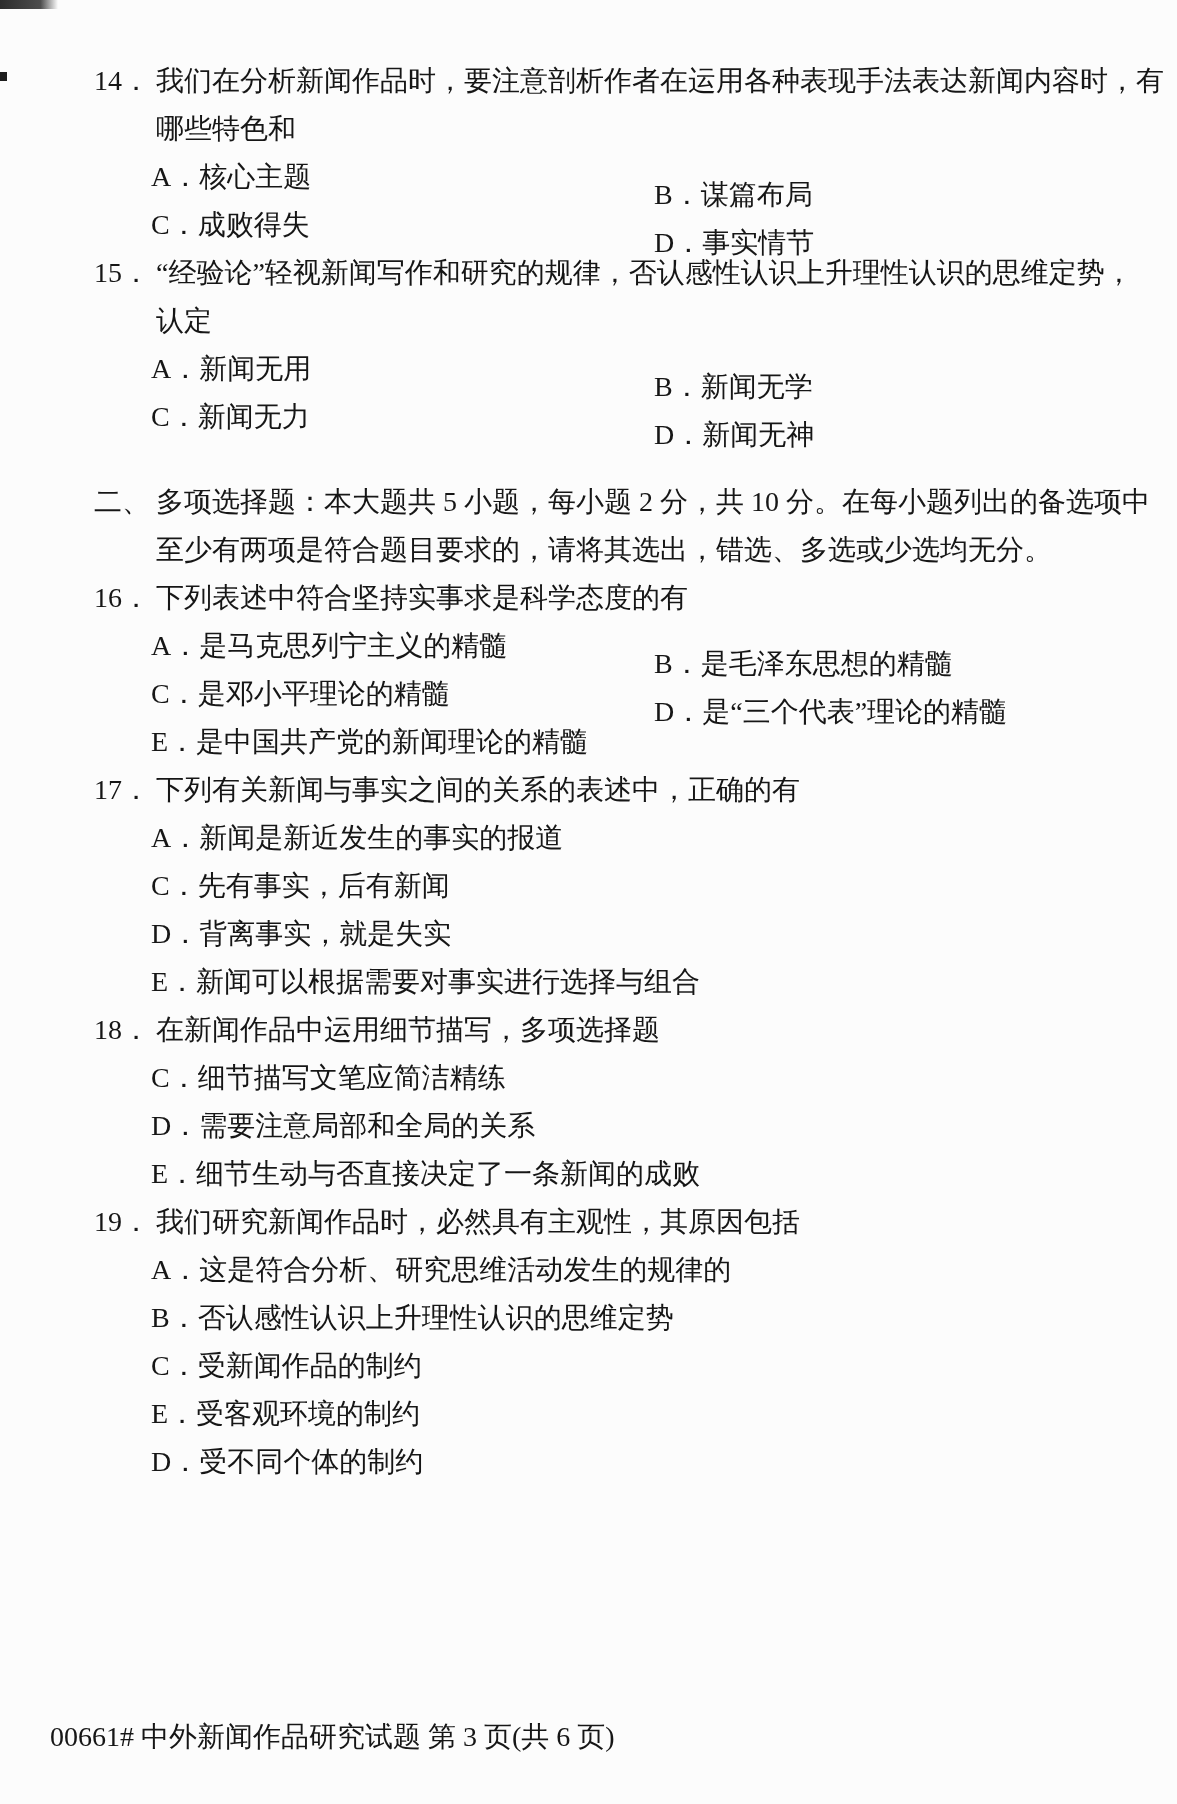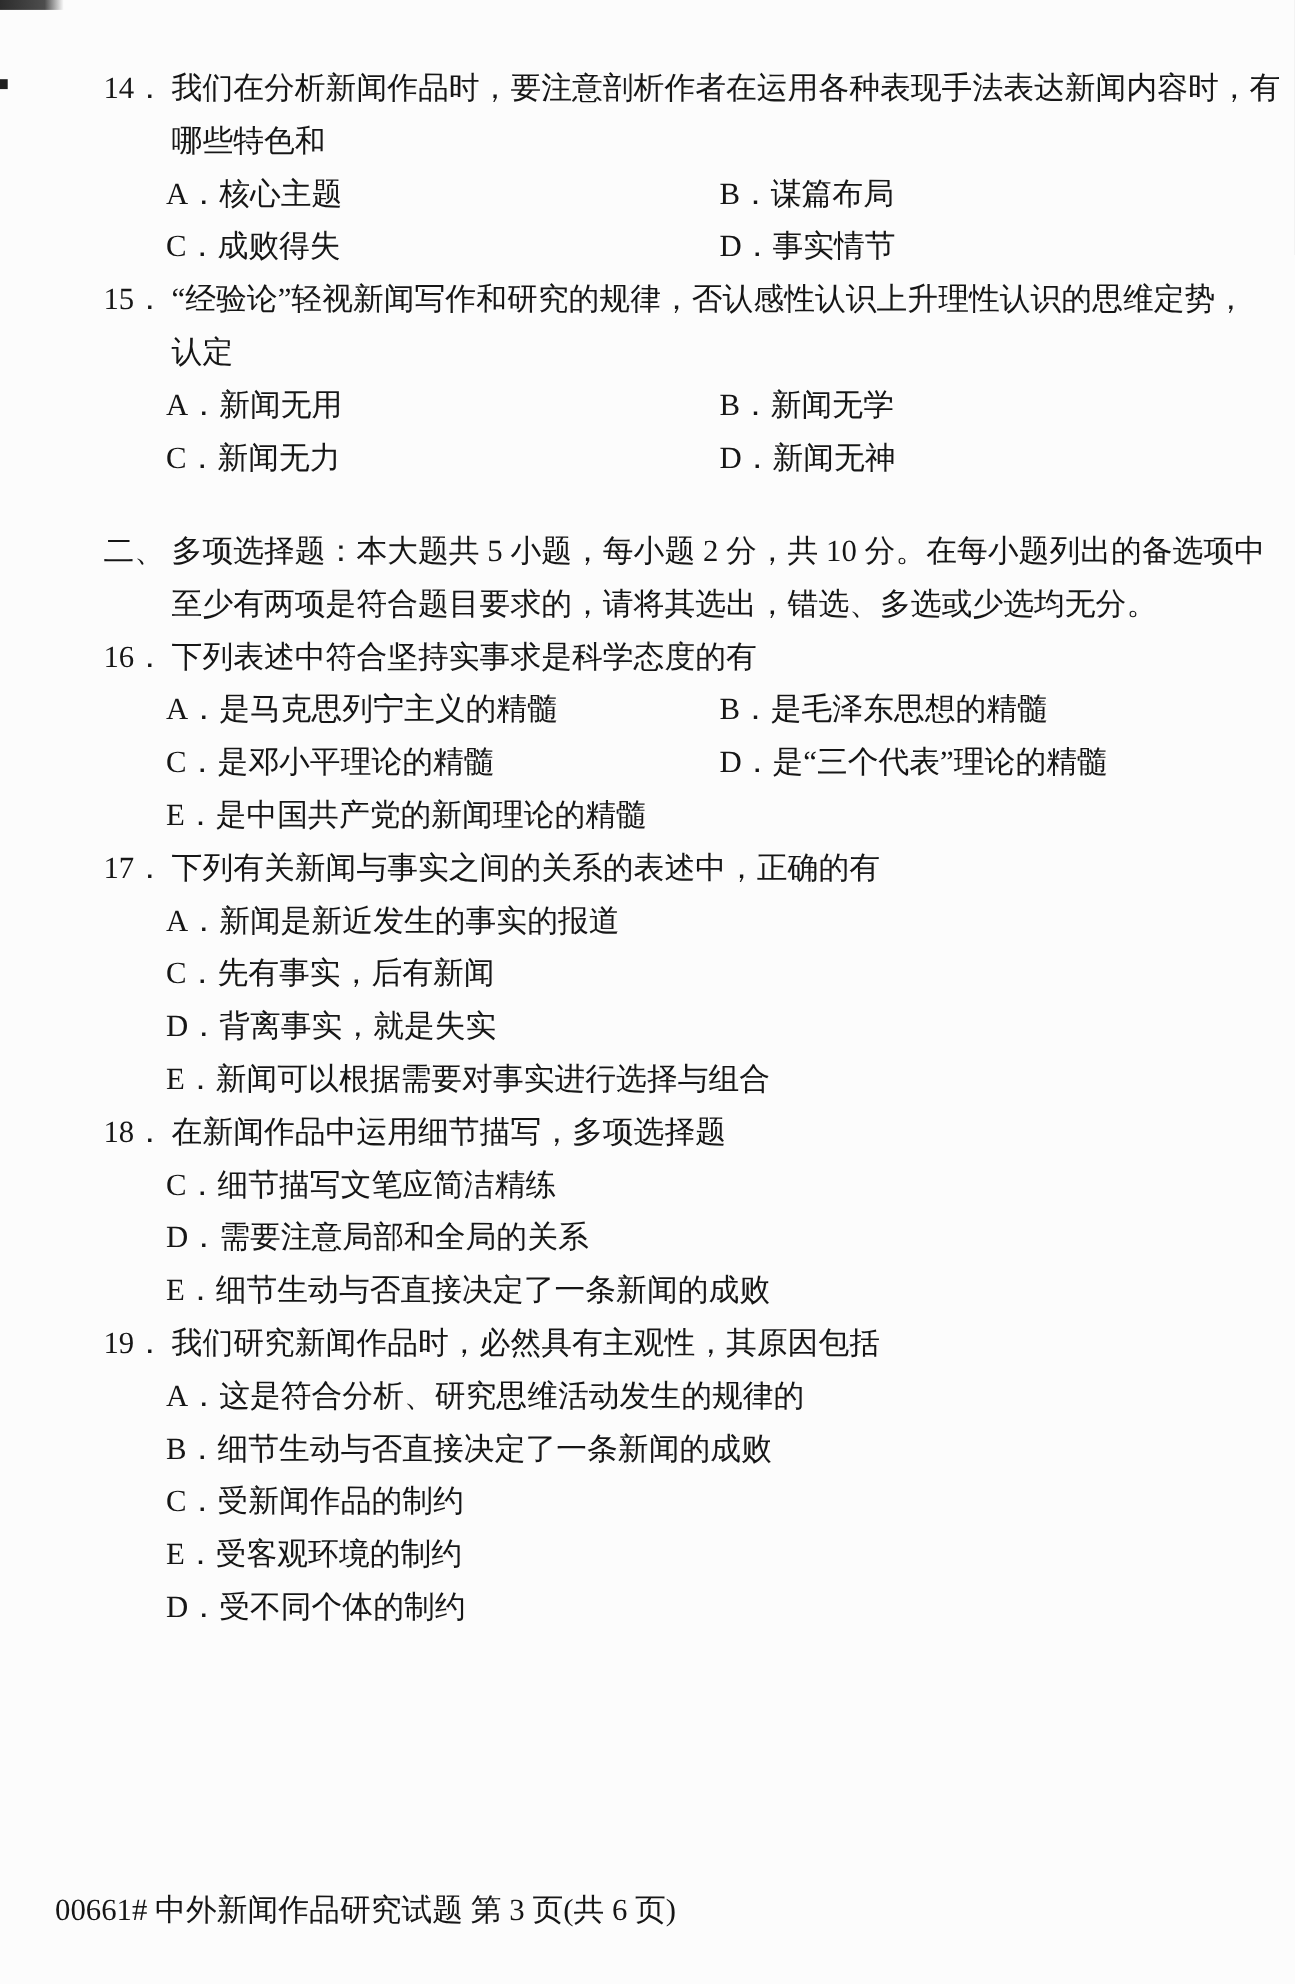--- a/index.html
+++ b/index.html
@@ -10,21 +10,21 @@
     overflow:hidden;
     font-family:"Liberation Serif","DejaVu Serif",serif;
     color:#161616;
   }
   .content{position:absolute;left:0;top:57px;width:100%;margin-left:29px;}
   .line{position:relative;height:48px;font-size:28px;line-height:48px;white-space:nowrap;}
   .line.gap{margin-top:37px;}
   .num{position:absolute;left:65px;top:0;}
   .txt{position:absolute;left:127px;top:0;}
   .opt-l{position:absolute;left:122px;top:0;}
-  .opt-r{position:absolute;left:625px;top:0;text-align:center;}
+  .opt-r{position:absolute;left:625px;top:18px;text-align:center;}
   .footer{
     position:absolute;left:0;top:1713px;width:100%;height:48px;
     line-height:48px;text-align:left;font-size:28px;
     padding-left:50px;box-sizing:border-box;
   }
   .smudge{
     position:absolute;left:0;top:0;width:58px;height:9px;
     background:linear-gradient(90deg,#151515,#3a3a3a 70%,rgba(60,60,60,0));
     opacity:.9;
   }
@@ -127,21 +127,21 @@
     </div>
 
     <div class="line">
       <span class="num">19．</span>
       <span class="txt">我们研究新闻作品时，必然具有主观性，其原因包括</span>
     </div>
     <div class="line">
       <span class="opt-l">A．这是符合分析、研究思维活动发生的规律的</span>
     </div>
     <div class="line">
-      <span class="opt-l">B．细节生动与否直接决定了一条新闻的成败</span>
+      <span class="opt-l">B．否认感性认识上升理性认识的思维定势</span>
     </div>
     <div class="line">
       <span class="opt-l">C．受新闻作品的制约</span>
     </div>
     <div class="line">
       <span class="opt-l">E．受客观环境的制约</span>
     </div>
     <div class="line">
       <span class="opt-l">D．受不同个体的制约</span>
     </div>

